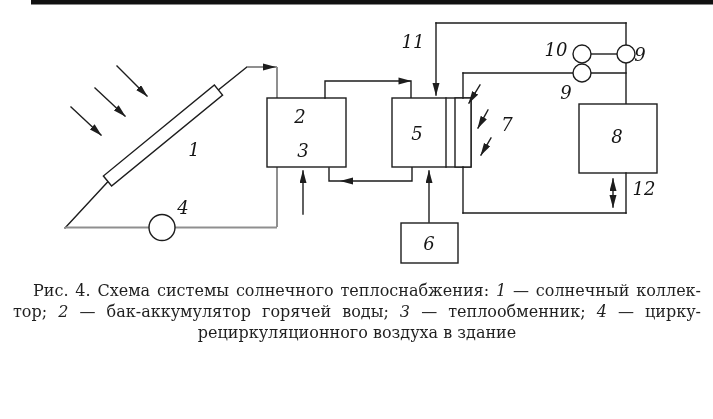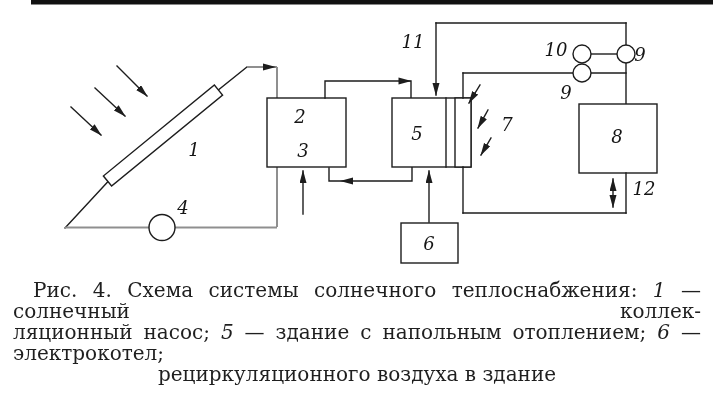--- a/index.html
+++ b/index.html
@@ -6,21 +6,21 @@
   .page{position:relative;width:713px;height:419px;background:#ffffff;overflow:hidden;
         font-family:"DejaVu Serif",serif;}
   .diagram-svg{position:absolute;left:0;top:0;display:block;}
   .ln{stroke:#1d1d1d;stroke-width:1.4;fill:none;stroke-linecap:square;}
   .bx{stroke:#1d1d1d;stroke-width:1.4;fill:#ffffff;}
   .pipe{stroke-width:2;fill:none;}
   .ah{fill:#1d1d1d;stroke:none;}
   .num{font-family:"DejaVu Serif",serif;font-style:italic;font-size:18px;fill:#151515;text-anchor:middle;}
   marker path{fill:#1d1d1d;}
   .caption{position:absolute;left:13px;top:280px;width:688px;color:#1f1f1f;
-           font-size:20px;line-height:21px;}
+           font-size:16px;line-height:21px;}
   .cap-line{text-align:justify;text-align-last:justify;}
   .cap-first{text-indent:20px;}
   .cap-last{text-align-last:center;}
   .caption i{font-style:italic;}
 </style>
 </head>
 <body>
 
 <div class="page">
 
@@ -112,17 +112,17 @@
     <g>
       <line class="ln" x1="480" y1="85" x2="469" y2="103" marker-end="url(#ah)"></line>
       <line class="ln" x1="488" y1="110" x2="478" y2="128" marker-end="url(#ah)"></line>
       <line class="ln" x1="491" y1="138" x2="481" y2="155" marker-end="url(#ah)"></line>
     </g>
     <text class="num" x="507" y="131">7</text>
   </svg>
 
   <div class="caption">
     <div class="cap-line cap-first"><span>Рис. 4. Схема системы солнечного теплоснабжения: </span><i>1</i><span> — солнечный коллек-</span></div>
-    <div class="cap-line"><span>ляционный насос; </span><i>5</i><span> — здание с напольным отоплением; </span><i>6</i><span> — электрокотел;</span></div>
+    <div class="cap-line"><span>тор; </span><i>2</i><span> — бак-аккумулятор горячей воды; </span><i>3</i><span> — теплообменник; </span><i>4</i><span> — цирку-</span></div>
     <div class="cap-line cap-last"><span>рециркуляционного воздуха в здание</span></div>
   </div>
 
 </div>
 
 </body></html>

